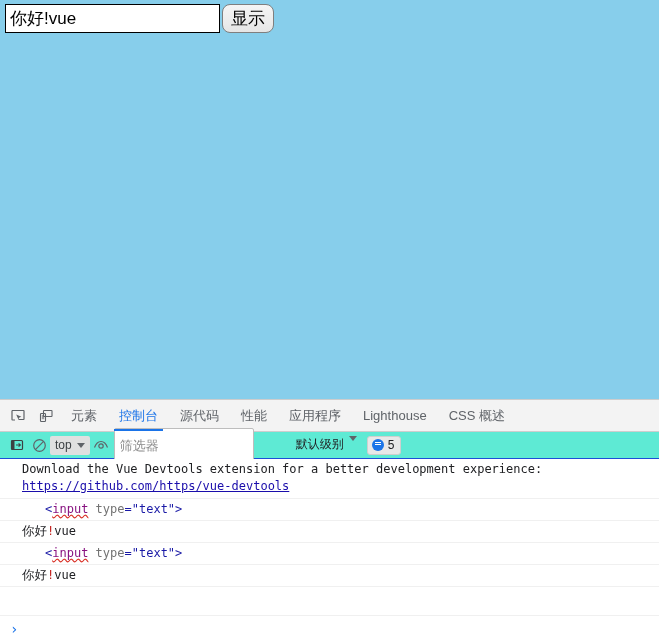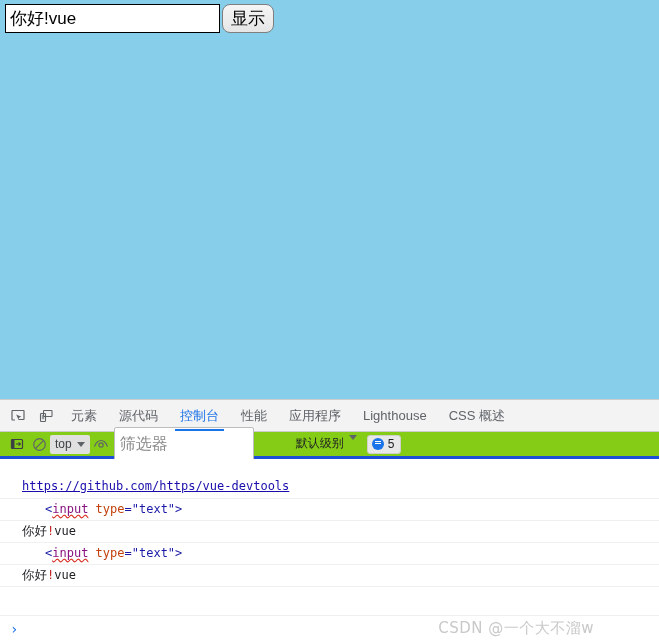--- a/index.html
+++ b/index.html
@@ -102,22 +102,22 @@
     left: 6px; right: 6px; bottom: 0;
     height: 2px;
     background: #1a73e8;
   }
 
   
   .dt-console-toolbar {
     display: flex;
     align-items: center;
     height: 27px;
-    background: #84cc16;
-    border-bottom: 3px solid #1d4ed8;
+    background: #5eead4;
+    border-bottom: 1px solid #1d4ed8;
     padding: 0 6px;
     gap: 0;
   }
   .tb-icon {
     display: flex;
     align-items: center;
     justify-content: center;
     width: 22px; height: 21px;
     cursor: default;
     flex: none;
@@ -135,21 +135,21 @@
     cursor: default;
     flex: none;
   }
   .filter-input {
     flex: none;
     width: 140px;
     height: 19px;
     padding: 16px 5px;
     margin-left: 2px;
     font-family: "Liberation Sans", sans-serif;
-    font-size: 16px;
+    font-size: 13px;
     color: #202124;
     background: #ffffff;
     border: 1px solid #bdbdbd;
     border-radius: 2px;
     outline: none;
   }
   .filter-input::placeholder { color: #8a8a8a; }
   .level-select {
     display: flex;
     align-items: flex-start;
@@ -218,21 +218,21 @@
   .row-download { padding-left: 22px; line-height: 17px; }
   .dl-link {
     color: #1a0dab;
     text-decoration: underline;
     cursor: pointer;
   }
   .row-node { padding-left: 45px; }
   .row-text { padding-left: 22px; }
   .tok-punct  { color: #1a1aa6; }
   .tok-tag    { color: #881280; text-decoration: underline wavy #d93025; text-decoration-skip-ink: none; }
-  .tok-attr   { color: #c2410c; }
+  .tok-attr   { color: #737373; }
   .tok-eq     { color: #1a1aa6; }
   .tok-val    { color: #1a1aa6; }
   .bang       { color: #c5221f; }
   .cn { font-family: "DejaVu Sans", sans-serif; font-size: 12.5px; }
 
   
   .console-prompt {
     position: absolute;
     left: 0; bottom: 0;
     width: 659px;
@@ -288,25 +288,25 @@
         <svg width="16" height="16" viewBox="0 0 16 16" aria-hidden="true">
           <rect x="5.5" y="2.5" width="8.5" height="6" rx=".6" fill="none" stroke="#5f6368" stroke-width="1.1"></rect>
           <rect x="2.5" y="5.5" width="5" height="8" rx=".8" fill="none" stroke="#5f6368" stroke-width="1.1"></rect>
           <rect x="3.8" y="7" width="2.4" height="4.2" fill="#5f6368" opacity=".6"></rect>
         </svg>
       </div>
 
       <div class="dt-tab">
         <span>元素</span>
       </div>
-      <div class="dt-tab">
-        <span>源代码</span>
-      </div>
       <div class="dt-tab active">
         <span>控制台</span>
+      </div>
+      <div class="dt-tab">
+        <span>源代码</span>
       </div>
       <div class="dt-tab">
         <span>性能</span>
       </div>
       <div class="dt-tab">
         <span>应用程序</span>
       </div>
       <div class="dt-tab">
         <span>Lighthouse</span>
       </div>
@@ -353,21 +353,21 @@
 
       <div class="msg-badge">
         <span class="bubble"></span>
         <span>5</span>
       </div>
     </div>
 
     <div class="console-list">
 
       <div class="console-row row-download">
-        <br>
+        <span>Download the Vue Devtools extension for a better development experience:</span><br>
         <span class="dl-link">https://github.com/https/vue-devtools</span>
       </div>
 
       <div class="console-row row-node">
         <span class="tok-punct">&lt;</span><span class="tok-tag">input</span><span> </span><span class="tok-attr">type</span><span class="tok-eq">=</span><span class="tok-val">"text"</span><span class="tok-punct">&gt;</span>
       </div>
 
       <div class="console-row row-text">
         <span class="cn">你好</span><span class="bang">!</span><span>vue</span>
       </div>
@@ -379,14 +379,13 @@
       <div class="console-row row-text">
         <span class="cn">你好</span><span class="bang">!</span><span>vue</span>
       </div>
 
       <div class="console-prompt">
         <span class="prompt-caret">›</span>
       </div>
     </div>
   </div>
 
-  <div class="watermark">CSDN @一个大不溜w</div>
 </div>
 
 </body></html>

